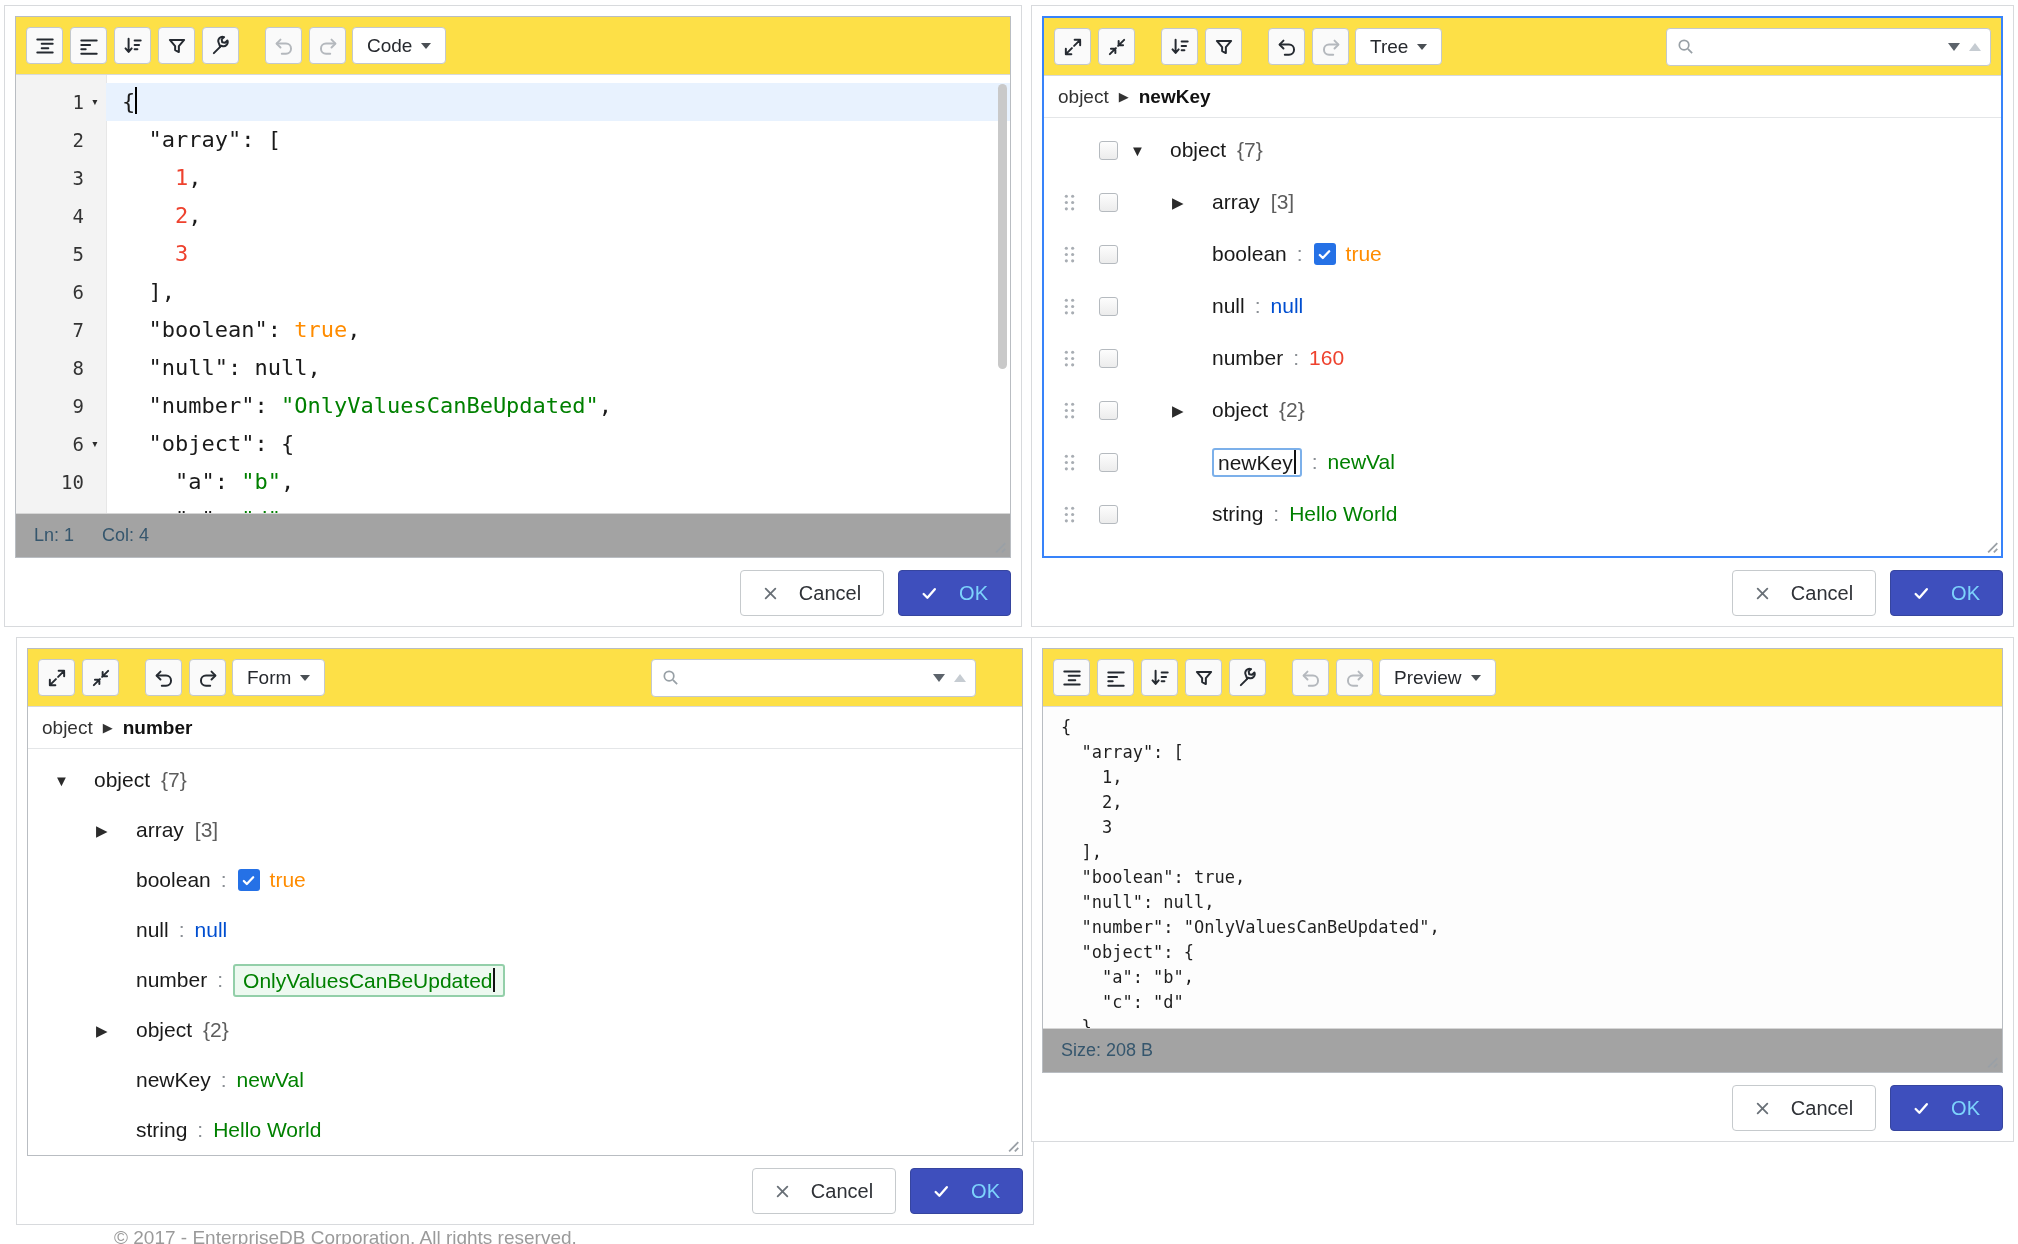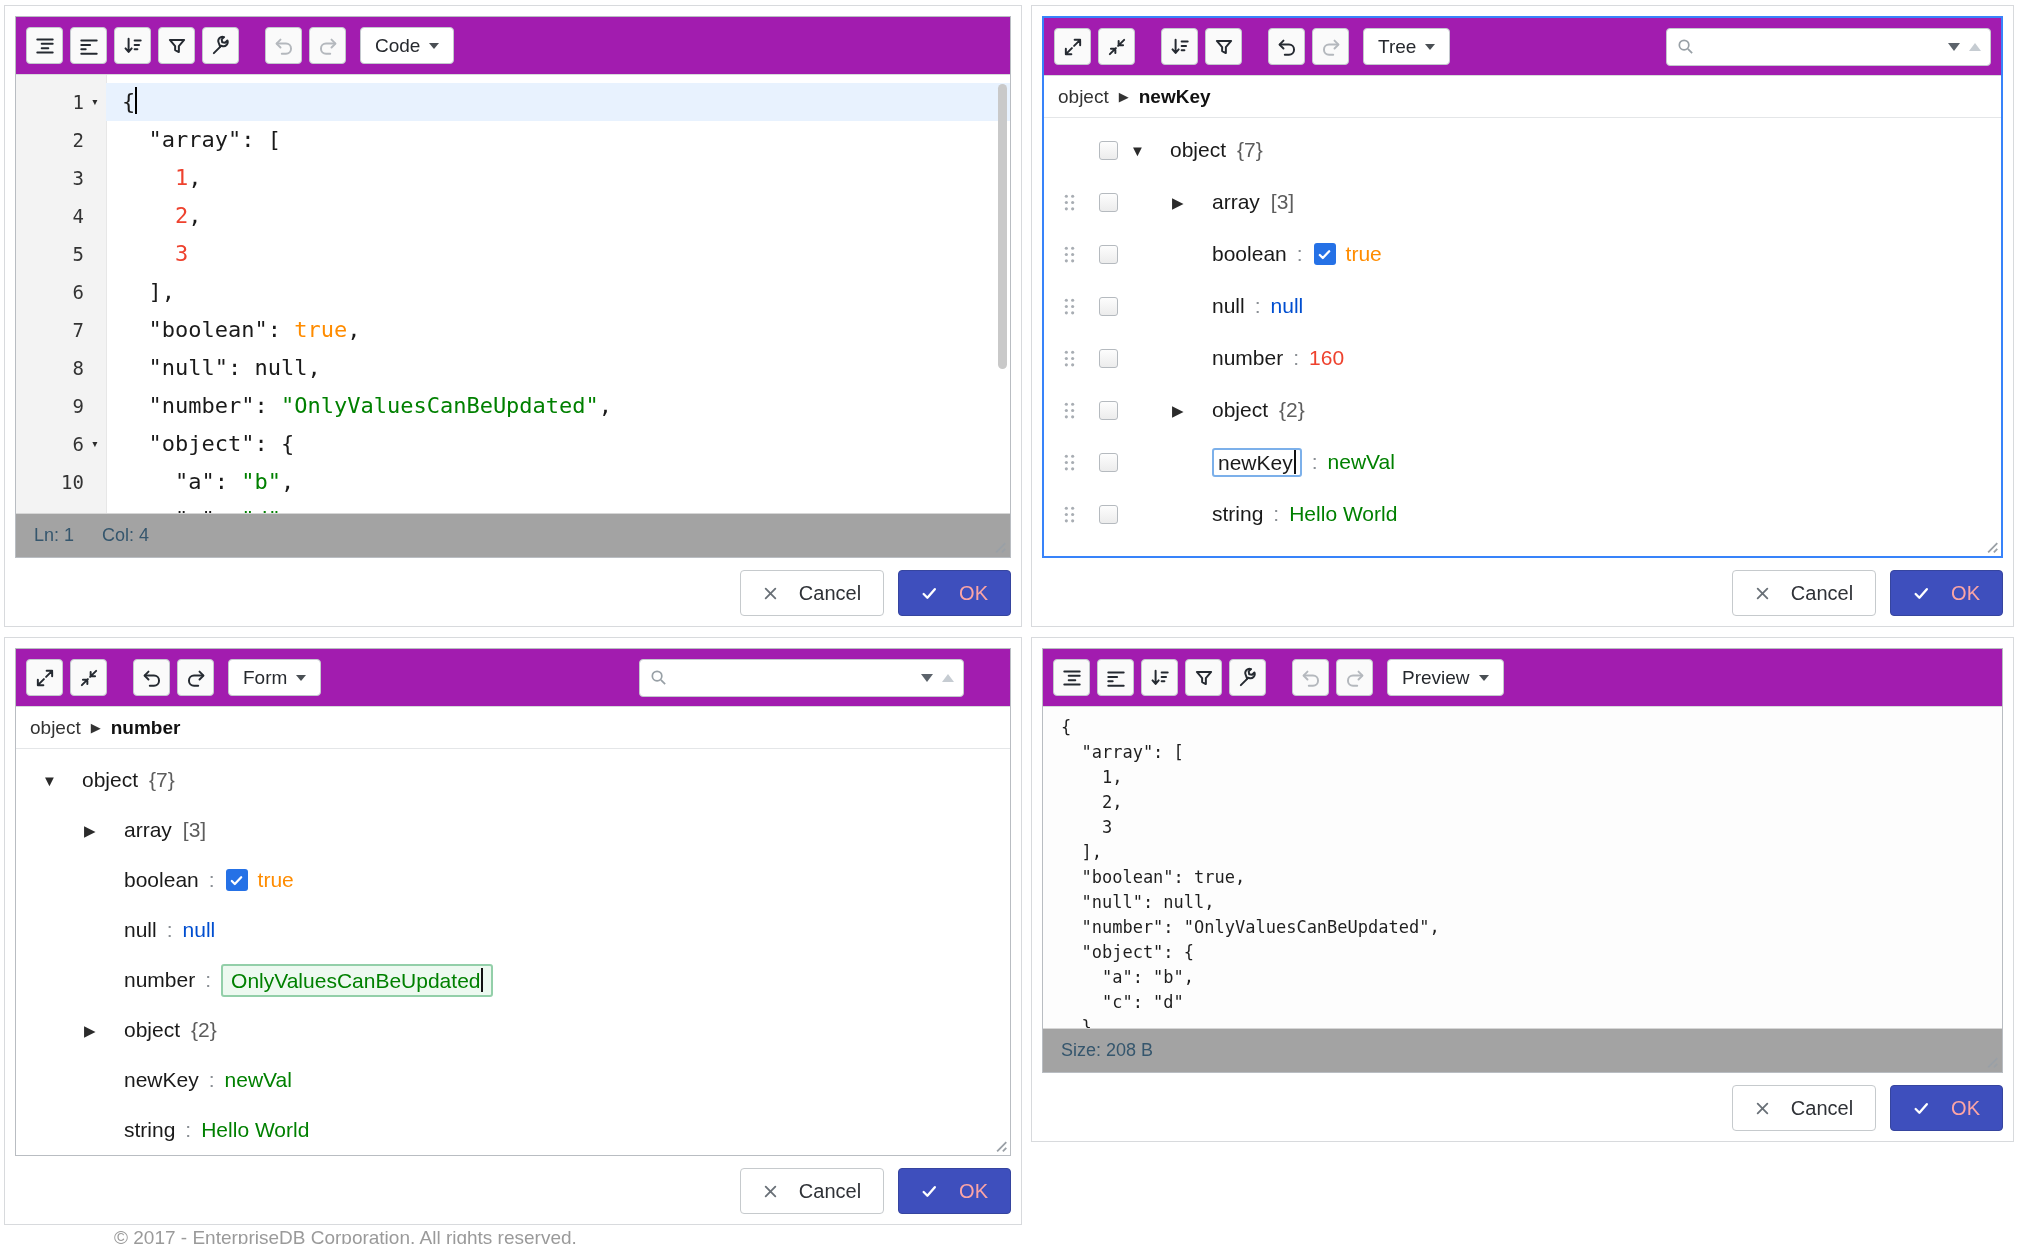--- a/index.html
+++ b/index.html
@@ -11,22 +11,22 @@
   .card{position:absolute;border:1px solid #d8dadd;background:#fff;padding:10px;
         display:flex;flex-direction:column;}
   .dialog-footer{margin-top:12px;height:46px;display:flex;justify-content:flex-end;
                  align-items:center;gap:14px;flex:0 0 auto;}
 
   
   .editor{flex:1;min-height:0;display:flex;flex-direction:column;border:1px solid #b9bdc2;background:#fff;}
   .editor.focused{border:2px solid #3883fa;}
 
   
-  .menu{flex:0 0 58px;background:#a21caf;border-bottom:1px solid #d7d9db;
-        display:flex;align-items:center;padding:0 10px;gap:8px;}
+  .menu{flex:0 0 58px;background:#fde047;border-bottom:1px solid #d7d9db;
+        display:flex;align-items:center;padding:0 10px;gap:0;}
   .tb-group{display:flex;align-items:center;gap:7px;}
   .tb-gap{width:12px;}
   .tb-btn{width:37px;height:37px;border:1px solid #c3c8cd;border-radius:4px;background:#fafafa;
           display:flex;align-items:center;justify-content:center;padding:0;color:#252a31;cursor:pointer;}
   .tb-btn.disabled{color:#b4b8bd;}
   .tb-ic{width:22px;height:22px;display:block;}
   .tb-ic svg{width:100%;height:100%;display:block;}
   .mode-btn{height:37px;border:1px solid #c3c8cd;border-radius:4px;background:#fff;
             padding:0 14px;font-size:19px;color:#26292e;display:flex;align-items:center;gap:9px;
             font-family:inherit;margin-left:6px;cursor:pointer;}
@@ -110,21 +110,21 @@
              align-items:center;gap:28px;padding:0 18px;font-size:18px;color:#35566d;position:relative;}
   .resize-h{position:absolute;right:3px;bottom:3px;width:16px;height:16px;cursor:nwse-resize;}
   .resize-h svg{width:100%;height:100%;display:block;}
   .corner-h{position:absolute;right:2px;bottom:2px;width:16px;height:16px;cursor:nwse-resize;}
   .corner-h svg{width:100%;height:100%;display:block;}
 
   
   .btn{height:46px;border-radius:4px;font-size:20px;display:inline-flex;align-items:center;
        gap:21px;padding:0 22px;font-family:inherit;cursor:pointer;}
   .btn-cancel{background:#fff;border:1px solid #c6cacd;color:#2f3237;}
-  .btn-ok{background:#3e4fbd;border:1px solid #36459f;color:#fca5a5;}
+  .btn-ok{background:#3e4fbd;border:1px solid #36459f;color:#7dd3fc;}
   .btn .ic{width:15px;height:15px;display:block;}
   .btn .ic svg{width:100%;height:100%;display:block;}
   .btn-ok .ic{width:17px;height:17px;}
 
   
   .footer-copy{position:absolute;left:114px;top:1227px;font-size:19px;color:#9a9a9a;white-space:nowrap;}
 </style>
 </head>
 <body>
 
@@ -582,21 +582,21 @@
         <span class="ic">
             <svg viewBox="0 0 16 16" fill="none" stroke="#fff" stroke-width="2.2" stroke-linecap="round" stroke-linejoin="round">
               <path d="M2.5 8.5l3.5 3.5 7-8"></path>
             </svg>
           </span>
         <span>OK</span>
       </button>
     </div>
   </section>
 
-  <section class="card" style="left:4px;top:637px;width:1018px;height:588px">
+  <section class="card" style="left:16px;top:637px;width:1018px;height:588px">
     <div class="editor">
       <div class="menu">
         <div class="tb-group">
             <button class="tb-btn">
               <span class="tb-ic">
                 <svg viewBox="0 0 20 20" fill="none" stroke="currentColor" stroke-width="1.8" stroke-linecap="round" stroke-linejoin="round">
                   <path d="M11.5 3.5h5v5M16.5 3.5 11 9M8.5 16.5h-5v-5M3.5 16.5 9 11"></path>
                 </svg>
               </span>
             </button>

